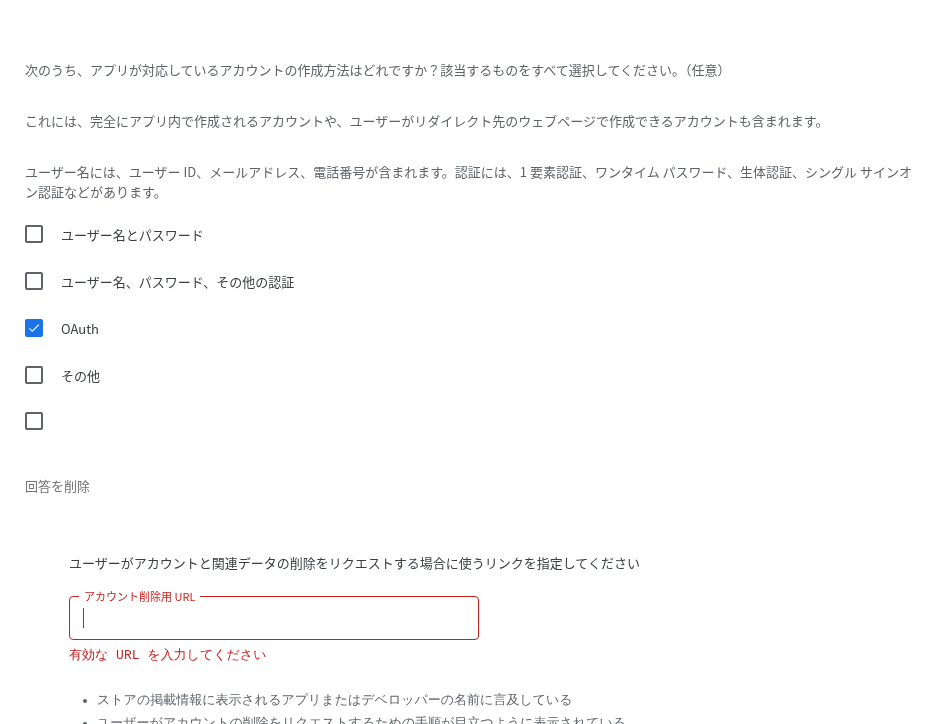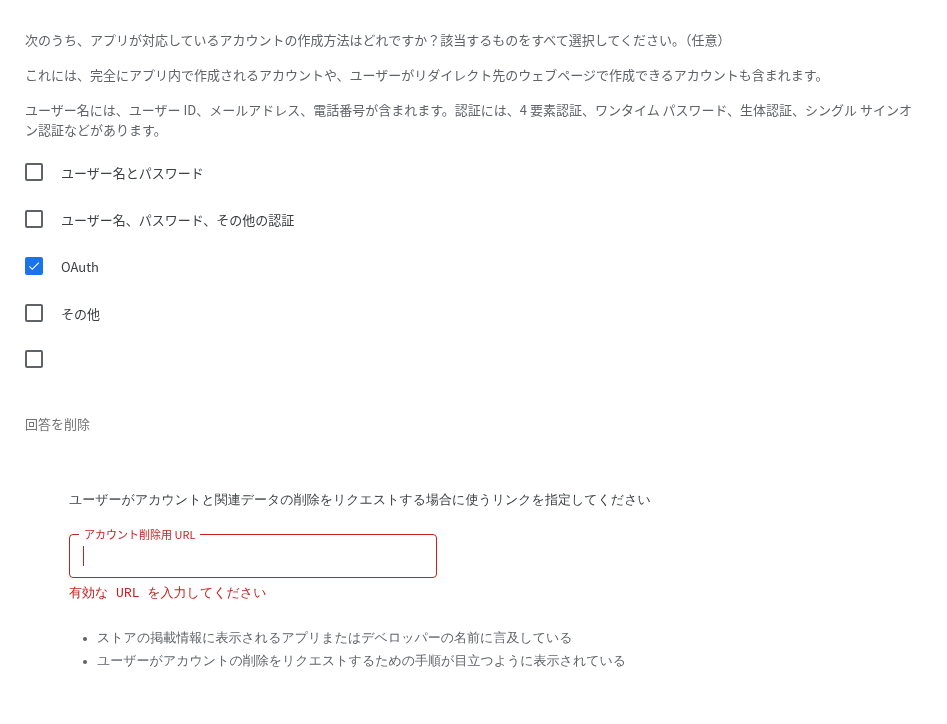--- a/index.html
+++ b/index.html
@@ -12,20 +12,21 @@
     font-size: 13px;
     color: #5f6368;
     background: #fff;
     padding: 30px 25px 20px 25px;
     width: 947px;
     line-height: 1.6;
   }
   .para {
     margin-bottom: 14px;
     color: #5f6368;
+    margin-top: 30px;
   }
   .checkbox-group {
     margin-top: 22px;
   }
   .checkbox-row {
     display: flex;
     align-items: flex-start;
     margin-bottom: 26px;
   }
   .chk {
@@ -66,25 +67,24 @@
   }
   .section2 {
     margin-top: 56px;
     margin-left: 44px;
     max-width: 820px;
   }
   .section2 .heading {
     color: #3c4043;
     font-size: 13px;
     margin-bottom: 22px;
-    font-family: Liberation Mono, monospace;
   }
   .input-wrap {
     position: relative;
-    width: 368px;
+    width: 410px;
     margin-bottom: 6px;
   }
   .floating-label {
     position: absolute;
     top: -8px;
     left: 10px;
     background: #fff;
     padding: 0 5px;
     font-size: 11px;
     color: #c5221f;
@@ -129,21 +129,21 @@
     font-family: Liberation Mono, monospace;
   }
 </style>
 </head>
 <body>
 
 
 
 <div class="para">次のうち、アプリが対応しているアカウントの作成方法はどれですか？該当するものをすべて選択してください。（任意）</div>
 <div class="para">これには、完全にアプリ内で作成されるアカウントや、ユーザーがリダイレクト先のウェブページで作成できるアカウントも含まれます。</div>
-<div class="para">ユーザー名には、ユーザー ID、メールアドレス、電話番号が含まれます。認証には、4 要素認証、ワンタイム パスワード、生体認証、シングル サインオン認証などがあります。</div>
+<div class="para">ユーザー名には、ユーザー ID、メールアドレス、電話番号が含まれます。認証には、1 要素認証、ワンタイム パスワード、生体認証、シングル サインオン認証などがあります。</div>
 
 <div class="checkbox-group">
 
   <div class="checkbox-row">
     <div class="chk">
       
     </div>
     <div class="chk-label">ユーザー名とパスワード</div>
   </div>
 

